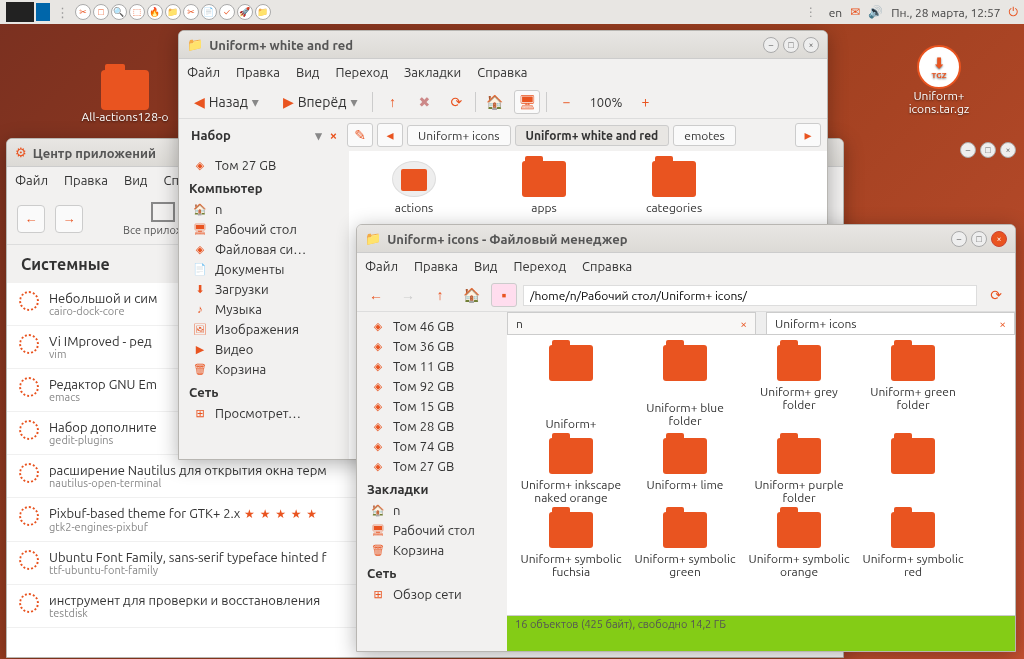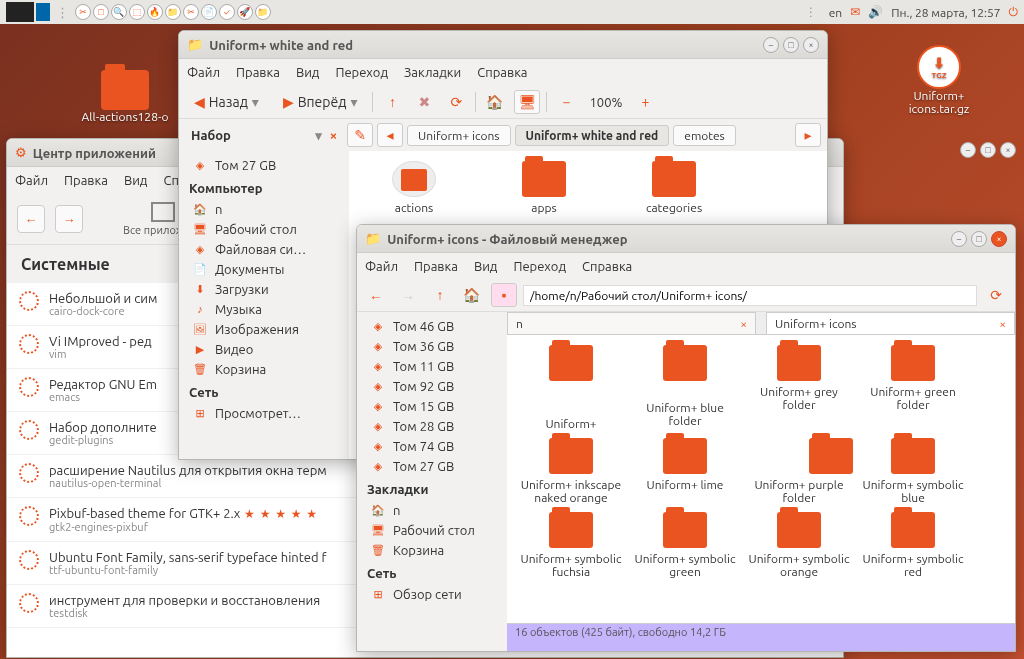--- a/index.html
+++ b/index.html
@@ -46,21 +46,21 @@
 .folder-ico:before { content:""; position:absolute; top:-5px; left:3px; width:18px; height:7px; background:#e95420; border-radius:2px 2px 0 0; }
 .folder-ico.circ { border-radius:50%; background:#eee; border:1px solid #ddd; }
 .folder-ico.circ:before { display:none; }
 
 .splitpane { flex:1; display:flex; overflow:hidden; }
 .pathbar { display:flex; align-items:center; gap:6px; padding:4px 6px; border-bottom:1px solid #ddd; }
 .pathbar input { flex:1; border:1px solid #ddd; padding:3px 6px; background:#fff; font-size:12px; }
 .tab-row { display:flex; gap:10px; border-bottom:1px solid #ccc; padding:0; background:#eee; }
 .tab { flex:1; padding:4px 8px; display:flex; align-items:center; justify-content:space-between; border:1px solid #ccc; border-bottom:none; background:#f8f7f6; font-size:12px; }
 .tab .x { color:#e95420; }
-.statusbar { height:28px; font-size:11px; padding:2px 8px; border-top:1px solid #ccc; background:#c4b5fd; color:#555; }
+.statusbar { height:36px; font-size:11px; padding:2px 8px; border-top:1px solid #ccc; background:#84cc16; color:#555; }
 
 .appcenter-list { overflow:auto; background:#fff; flex:1; }
 .app-row { padding:8px 12px; display:flex; align-items:flex-start; gap:10px; border-bottom:1px solid #f0f0f0; }
 .app-gear { width:20px; height:20px; border-radius:50%; background:#fff; border:2px dotted #e95420; flex-shrink:0; }
 .app-name { font-size:13px; color:#333; }
 .app-pkg { font-size:11px; color:#888; }
 .stars { color:#e95420; font-size:12px; letter-spacing:1px; }
 .section-title { font-weight:bold; font-size:16px; padding:10px 14px; }
 
 .truncate { white-space:nowrap; overflow:hidden; text-overflow:ellipsis; }
@@ -423,27 +423,26 @@
             <span>Uniform+ green folder</span>
           </div>
           <div class="icon-item" style="width: 108px;">
             <div class="folder-ico"></div>
             <span>Uniform+ inkscape naked orange</span>
           </div>
           <div class="icon-item" style="width: 108px;">
             <div class="folder-ico"></div>
             <span>Uniform+ lime</span>
           </div>
-          <div class="icon-item" style="width: 108px; align-items: flex-end;">
+          <div class="icon-item" style="width: 108px;">
             <div class="folder-ico"></div>
             <span>Uniform+ purple folder</span>
           </div>
           <div class="icon-item" style="width: 108px;">
             <div class="folder-ico"></div>
-            <span>Uniform+ symbolic blue</span>
           </div>
           <div class="icon-item" style="width: 108px;">
             <div class="folder-ico"></div>
             <span>Uniform+ symbolic fuchsia</span>
           </div>
           <div class="icon-item" style="width: 108px;">
             <div class="folder-ico"></div>
             <span>Uniform+ symbolic green</span>
           </div>
           <div class="icon-item" style="width: 108px;">

